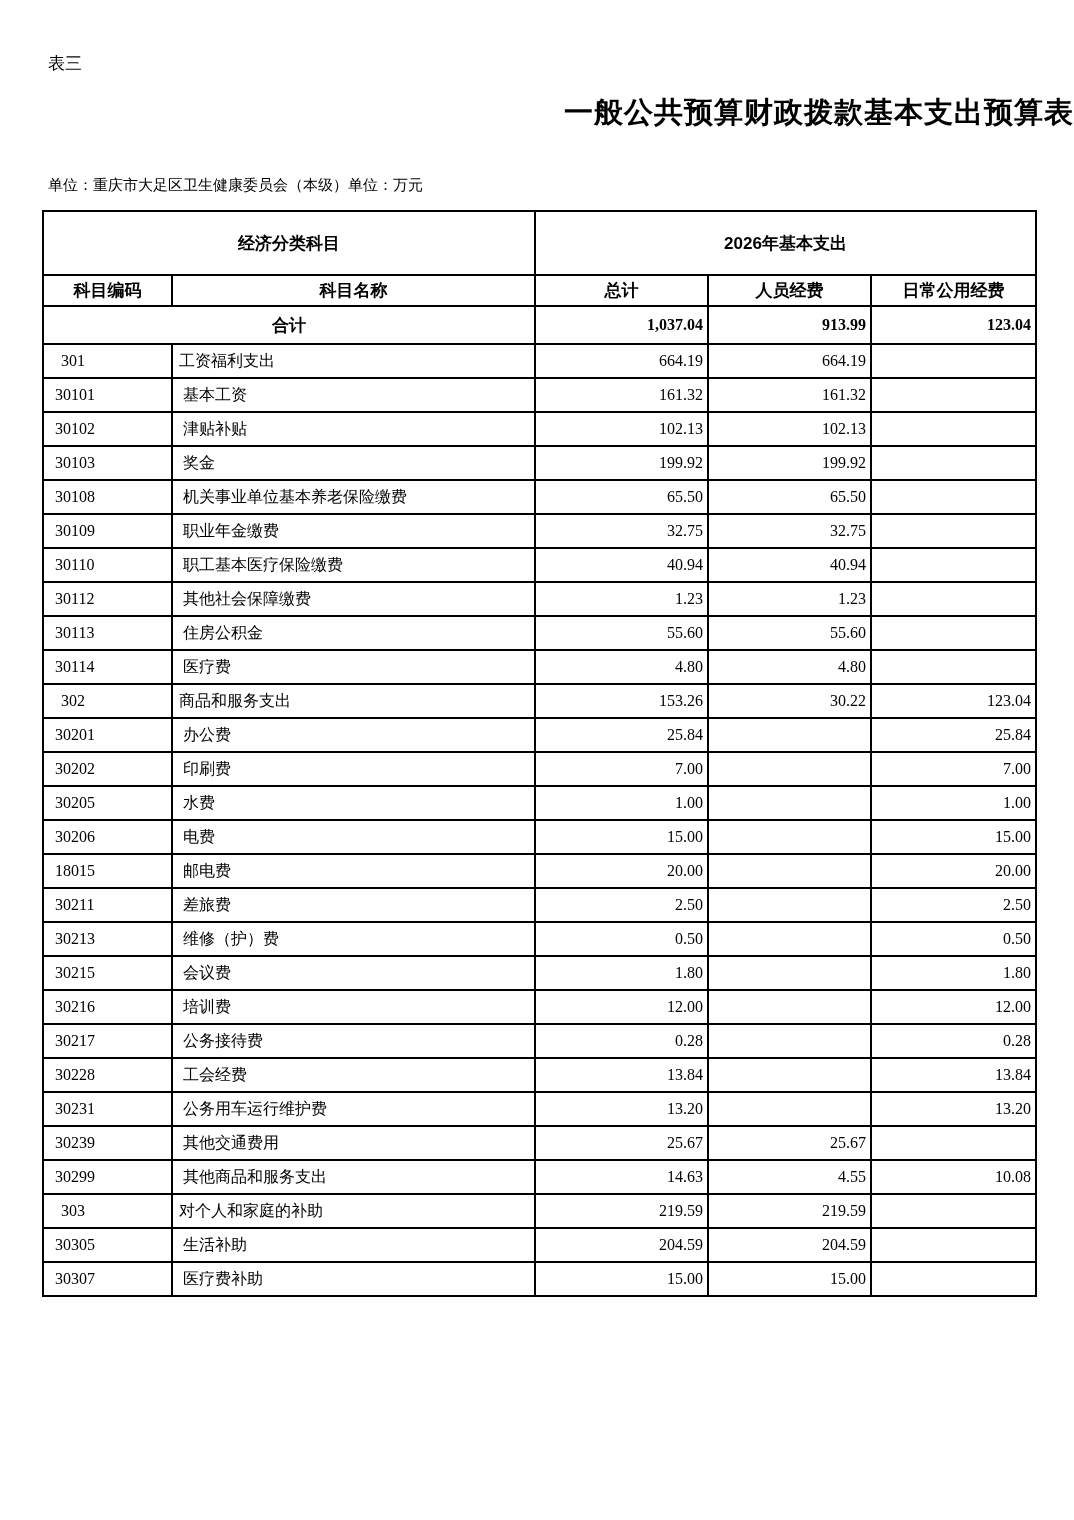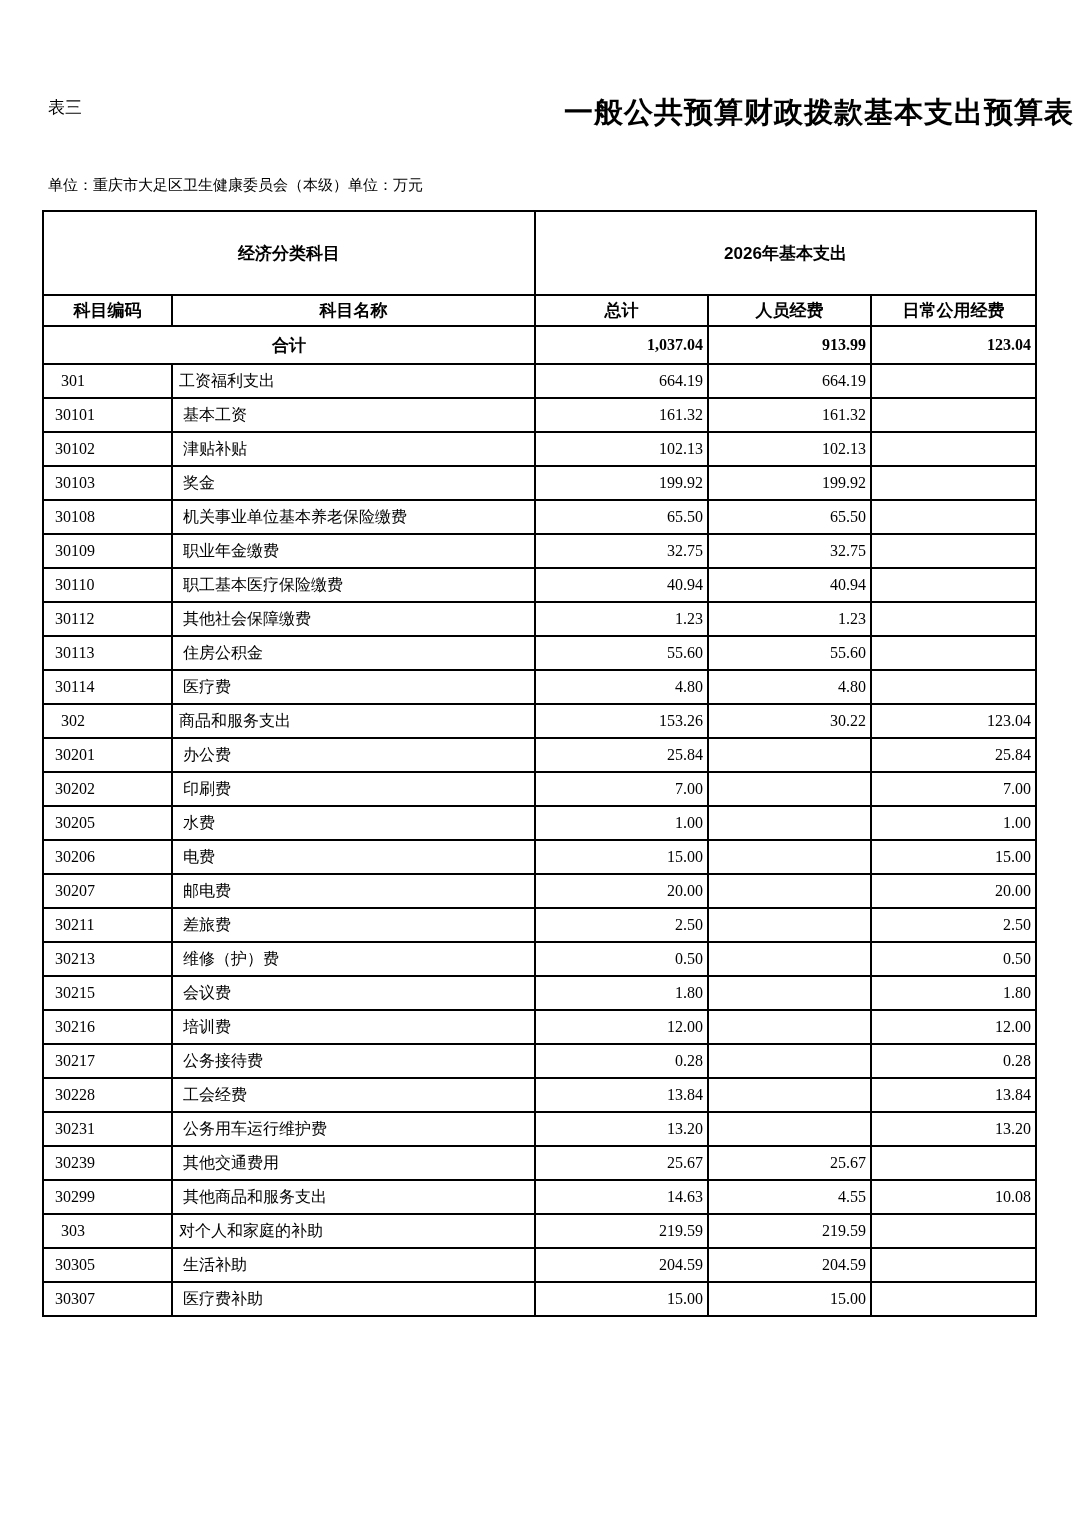--- a/index.html
+++ b/index.html
@@ -13,21 +13,20 @@
     height: 1520px;
     position: relative;
     overflow: hidden;
   }
   .page-label {
     position: absolute;
     left: 48px;
     top: 52px;
     font-size: 17px;
     font-family: "Liberation Serif", serif;
-    margin-top: 44px;
   }
   .page-title {
     position: absolute;
     left: 0;
     top: 93px;
     width: 100%;
     text-align: right;
     font-size: 29px;
     font-weight: bold;
     font-family: "Liberation Sans", sans-serif;
@@ -48,21 +47,21 @@
     top: 210px;
     width: 993px;
     border-collapse: collapse;
     table-layout: fixed;
   }
   table.budget th, table.budget td {
     border: 2px solid #000;
     overflow: hidden;
     white-space: nowrap;
   }
-  thead tr.group-row { height: 84px; }
+  thead tr.group-row { height: 64px; }
   thead tr.col-row { height: 31px; }
   thead th {
     font-family: "Liberation Sans", sans-serif;
     font-weight: bold;
     font-size: 17px;
     text-align: center;
     vertical-align: middle;
   }
   tr.total-row { height: 38px; }
   tr.total-row td { vertical-align: middle; }
@@ -231,21 +230,21 @@
         <td class="num">1.00</td>
       </tr>
       <tr class="data-row lv1">
         <td class="code">30206</td>
         <td class="name">电费</td>
         <td class="num">15.00</td>
         <td class="num"></td>
         <td class="num">15.00</td>
       </tr>
       <tr class="data-row lv1">
-        <td class="code">30207</td>
+        <td class="code">18015</td>
         <td class="name">邮电费</td>
         <td class="num">20.00</td>
         <td class="num"></td>
         <td class="num">20.00</td>
       </tr>
       <tr class="data-row lv1">
         <td class="code">30211</td>
         <td class="name">差旅费</td>
         <td class="num">2.50</td>
         <td class="num"></td>

